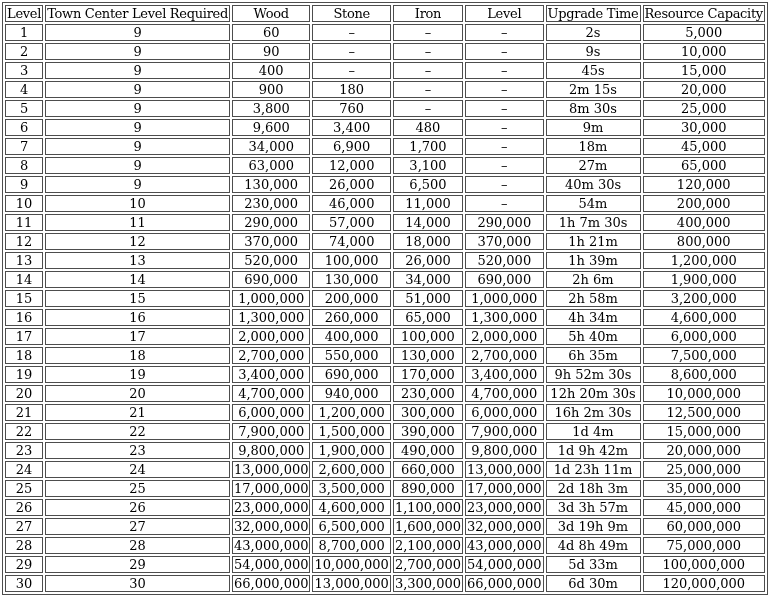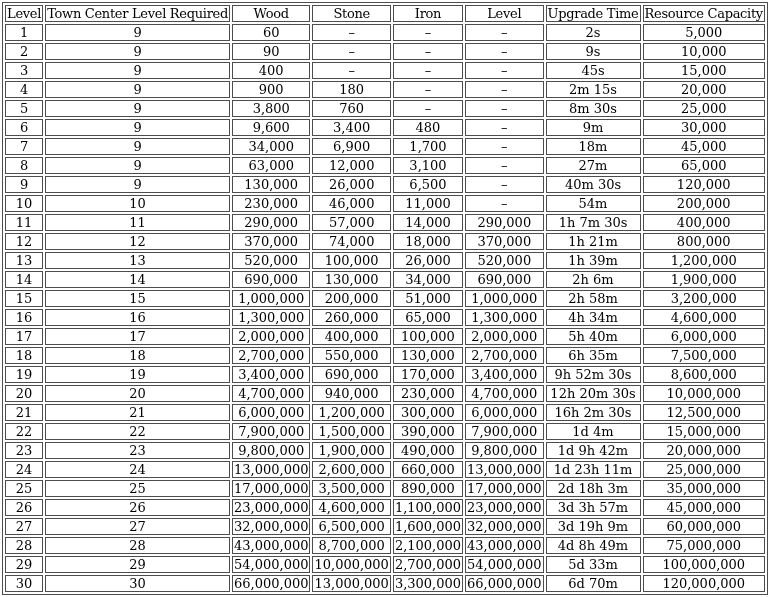--- a/index.html
+++ b/index.html
@@ -363,17 +363,17 @@
         <td>5d 33m</td>
         <td>100,000,000</td>
       </tr>
       <tr>
         <td>30</td>
         <td>30</td>
         <td>66,000,000</td>
         <td>13,000,000</td>
         <td>3,300,000</td>
         <td>66,000,000</td>
-        <td>6d 70m</td>
+        <td>6d 30m</td>
         <td>120,000,000</td>
       </tr>
     </tbody>
 </table>
 
 </body></html>

